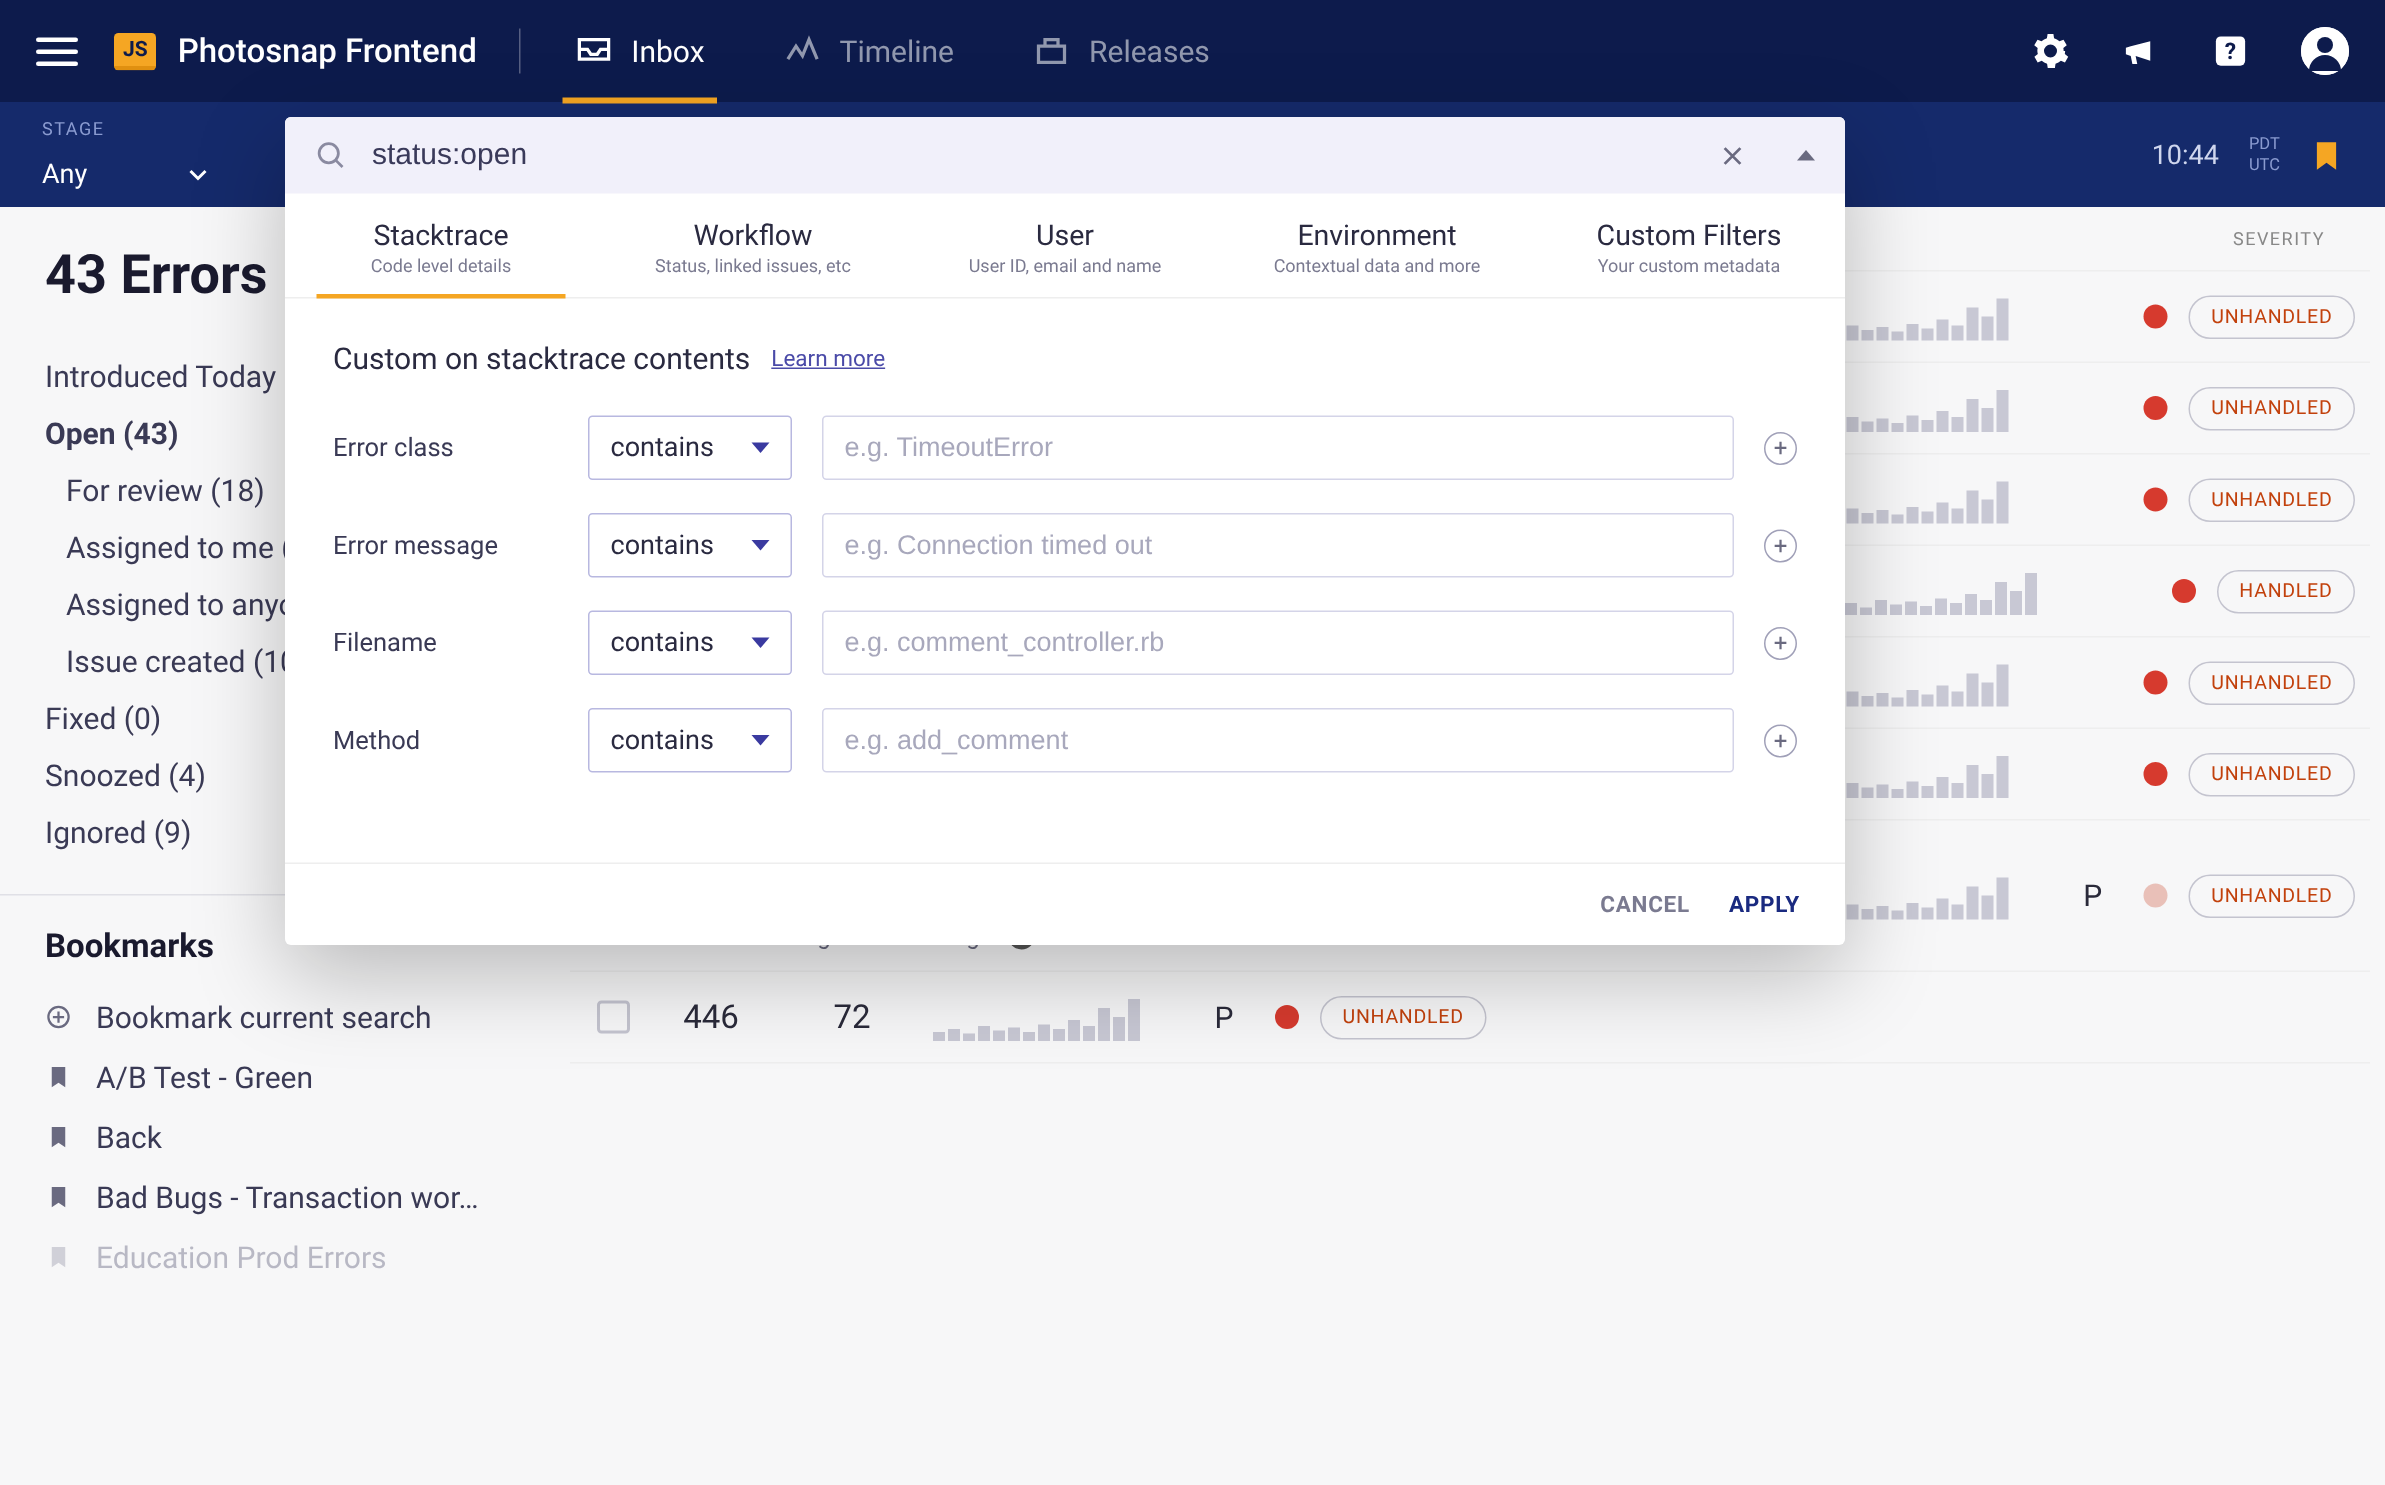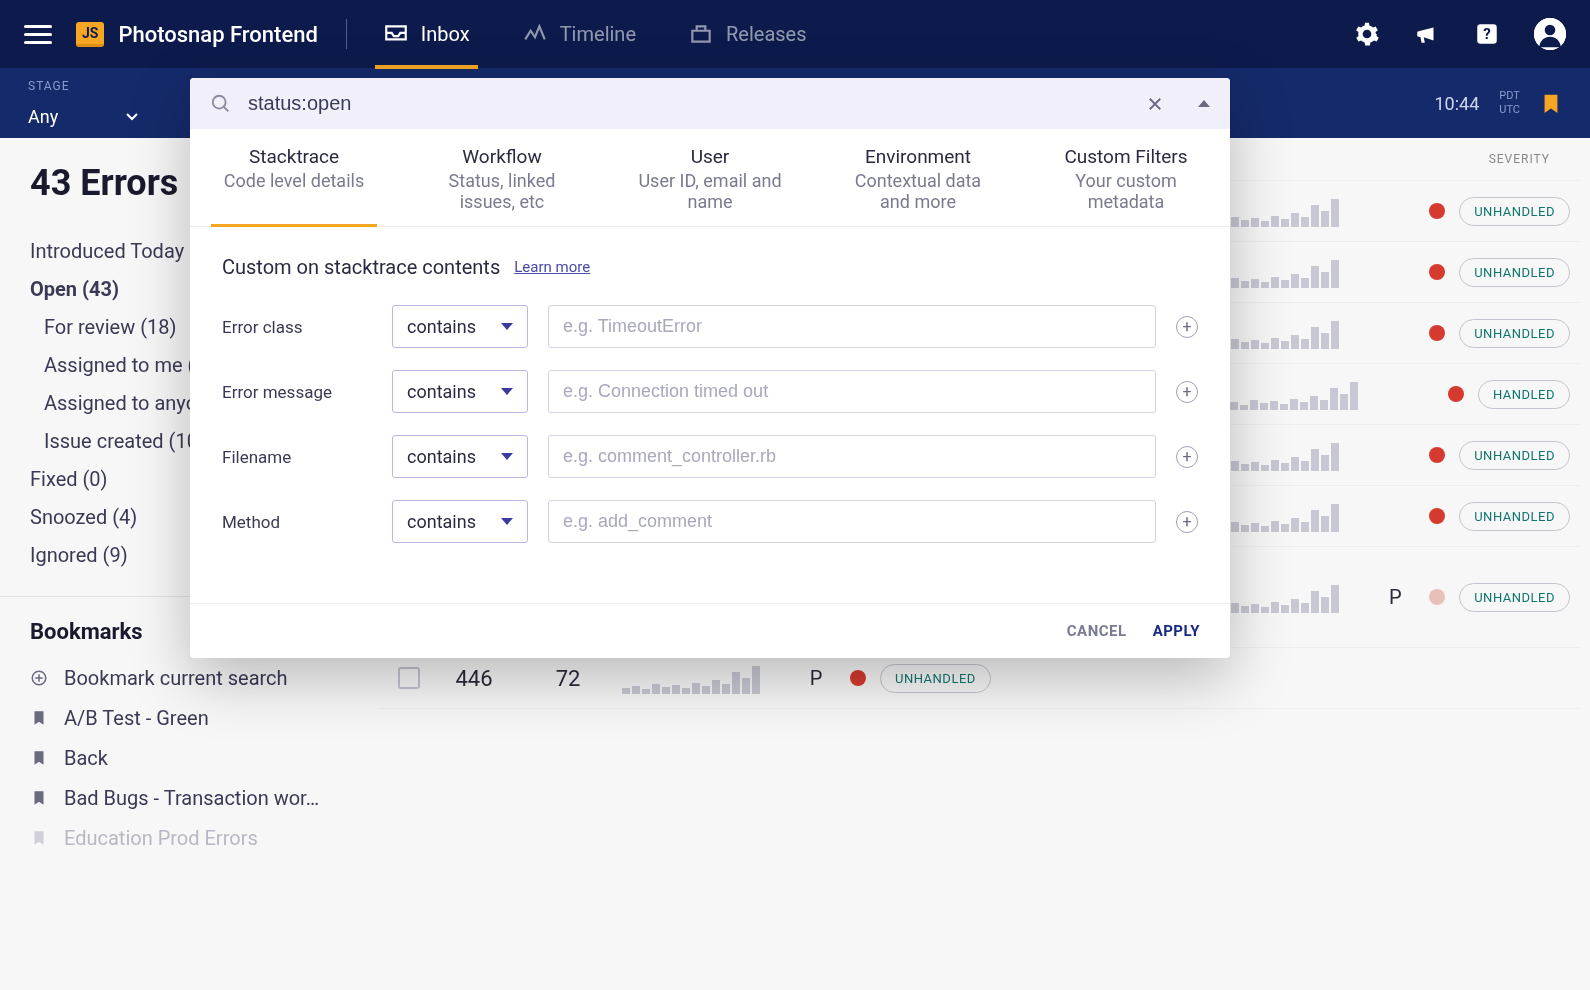--- a/index.html
+++ b/index.html
@@ -78,36 +78,36 @@
 .row-title b { font-weight:700; }
 .row-title .path { color:#555; font-weight:400; }
 .row-desc { font-size:18px; color:#3a3a50; margin-top:4px; white-space:nowrap; overflow:hidden; text-overflow:ellipsis; }
 .row-meta { font-size:16px; color:#6a6a80; margin-top:4px; display:flex; align-items:center; gap:10px; }
 .row-num { width:80px; text-align:center; font-size:22px; color:#2a2a3a; }
 .row-spark { width:160px; height:32px; display:flex; align-items:flex-end; gap:2px; }
 .row-spark i { width:8px; background:#c8c8d4; display:block; }
 .row-stage { width:40px; text-align:center; font-size:20px; color:#2a2a3a; }
 .row-dot { width:16px; height:16px; border-radius:50%; background:#d63a2e; }
 .row-dot.pink{ background:#e9c0b8;}
-.row-badge { font-size:13px; letter-spacing:0.5px; color:#0f766e; border:1.5px solid #c4c4cf; border-radius:18px; padding:6px 14px; white-space:nowrap; }
+.row-badge { font-size:13px; letter-spacing:0.5px; color:#c2410c; border:1.5px solid #c4c4cf; border-radius:18px; padding:6px 14px; white-space:nowrap; }
 
 
 .modal {
   position:absolute; top:78px; left:190px; width:1040px; background:#fff; border-radius:4px;
   box-shadow:0 20px 60px rgba(0,0,0,0.25); z-index:50; overflow:hidden;
 }
 .m-search { background:#f1f0fa; display:flex; align-items:center; padding:14px 20px; gap:16px; }
 .m-search input { flex:1; background:transparent; border:none; font-size:20px; color:#3a3a5a; outline:none; }
 .m-search-ic { width:22px; height:22px; fill:#8a8aa0; }
 .m-close { width:18px; height:18px; fill:#6a6a80; cursor:pointer; }
 .m-caret { width:0; height:0; border-left:6px solid transparent; border-right:6px solid transparent; border-bottom:7px solid #6a6a80; margin-left:18px; cursor:pointer;}
 .m-tabs { display:flex; border-bottom:1px solid #eee; }
 .m-tab { flex:1; text-align:center; padding:16px 24px 14px; cursor:pointer; }
 .m-tab .t1 { font-size:19px; color:#2a2a40; }
-.m-tab .t2 { font-size:18px; color:#7a7a90; margin-top:2px; }
+.m-tab .t2 { font-size:12px; color:#7a7a90; margin-top:2px; }
 .m-tab.active { position:relative; }
 .m-tab.active::after { content:""; position:absolute; left:10%; right:10%; bottom:-1px; height:3px; background:#f5a623; }
 .m-body { padding:28px 32px 60px; }
 .m-bh { font-size:20px; color:#2a2a40; display:flex; align-items:center; gap:14px; }
 .m-bh a { font-size:15px; color:#4a4aa8; text-decoration:underline; cursor:pointer; }
 .m-rows { margin-top:26px; display:flex; flex-direction:column; gap:22px; }
 .m-row { display:flex; align-items:center; gap:20px; }
 .m-lbl { width:150px; font-size:17px; color:#3a3a55; }
 .m-sel { width:136px; border:1.5px solid #b8b8e0; border-radius:3px; padding:10px 14px; font-size:18px; color:#2a2a40; display:flex; align-items:center; justify-content:space-between; cursor:pointer; background:#fff;}
 .m-sel .tri { width:0;height:0;border-left:6px solid transparent;border-right:6px solid transparent;border-top:7px solid #3a3aa0;}

